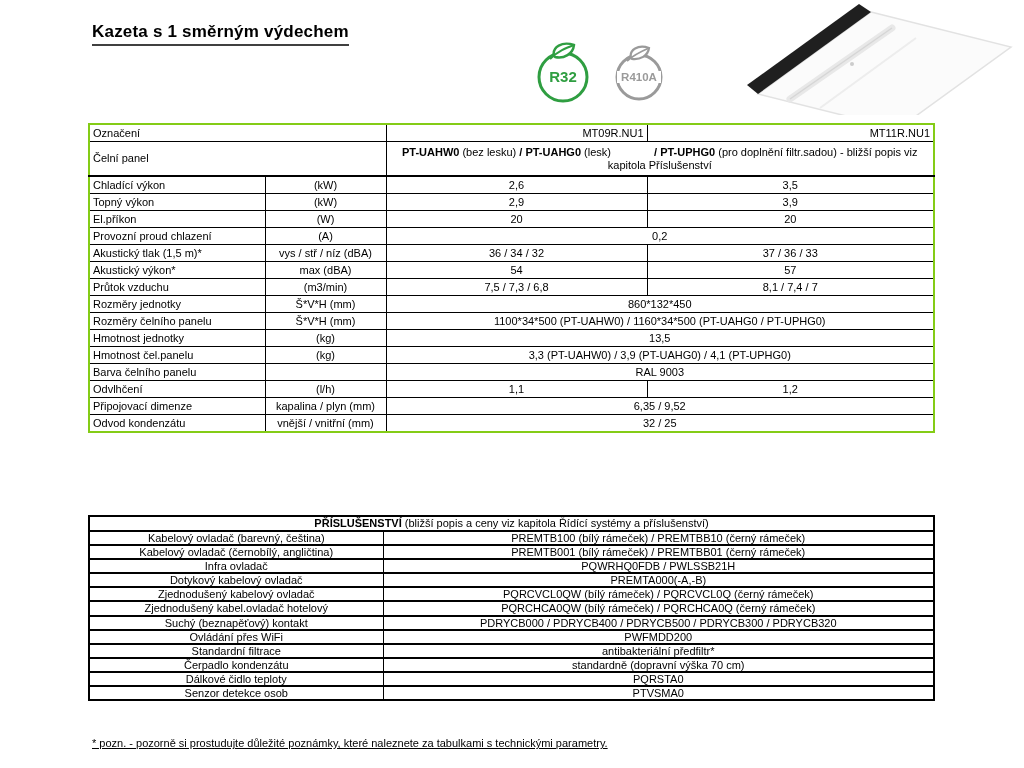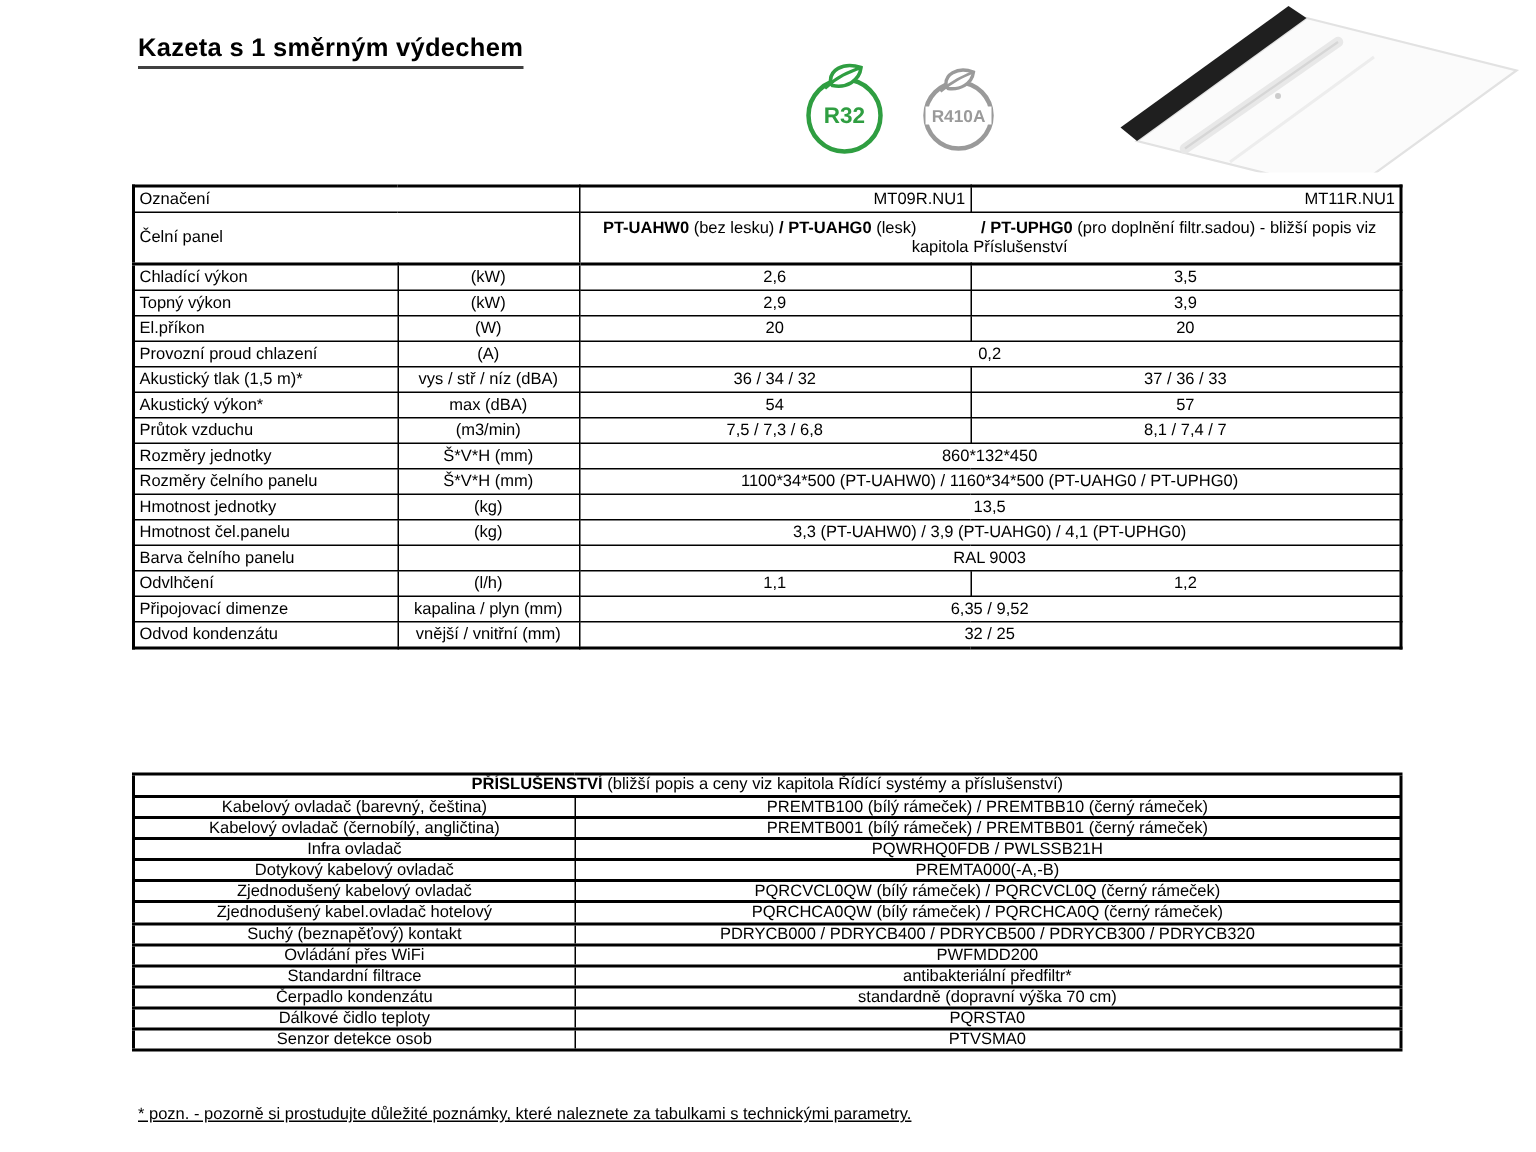--- a/index.html
+++ b/index.html
@@ -13,21 +13,21 @@
     font-size:17px;font-weight:bold;
     border-bottom:2px solid #404040;padding-bottom:2px;
     letter-spacing:0.2px;
   }
   .badges{position:absolute;left:531px;top:42px;display:flex;align-items:center;gap:14px;}
   .product{position:absolute;left:740px;top:0;width:280px;height:115px;}
 
   table{border-collapse:collapse;table-layout:fixed;background:#fff;position:absolute;}
   td{overflow:hidden;}
 
-  .spec{left:88px;top:123px;width:845px;font-size:11px;border:2px solid #000000;}
+  .spec{left:88px;top:123px;width:845px;font-size:11px;border:2px solid #84cc16;}
   .spec td{border:1px solid #000;height:16px;padding:0 3px;white-space:nowrap;line-height:1.15;}
   .spec td.lbl{text-align:left;}
   .spec td.unit,.spec td.val{text-align:center;}
   .spec tr.hdr td{font-weight:normal;text-align:right;}
   .spec tr.hdr td.lbl{font-weight:normal;text-align:left;}
   .spec tr.panel-row td{border-bottom:2px solid #000;height:33px;}
   .spec tr.panel-row td.models{white-space:normal;text-align:center;font-weight:normal;vertical-align:middle;}
 
   .acc{left:88px;top:515px;width:845px;font-size:11px;border:2px solid #000;padding-left:17px;}
   .acc td{border:1px solid #000;border-top-width:2px;border-bottom-width:2px;height:12px;padding:0 3px;text-align:center;white-space:nowrap;line-height:1.1;}

